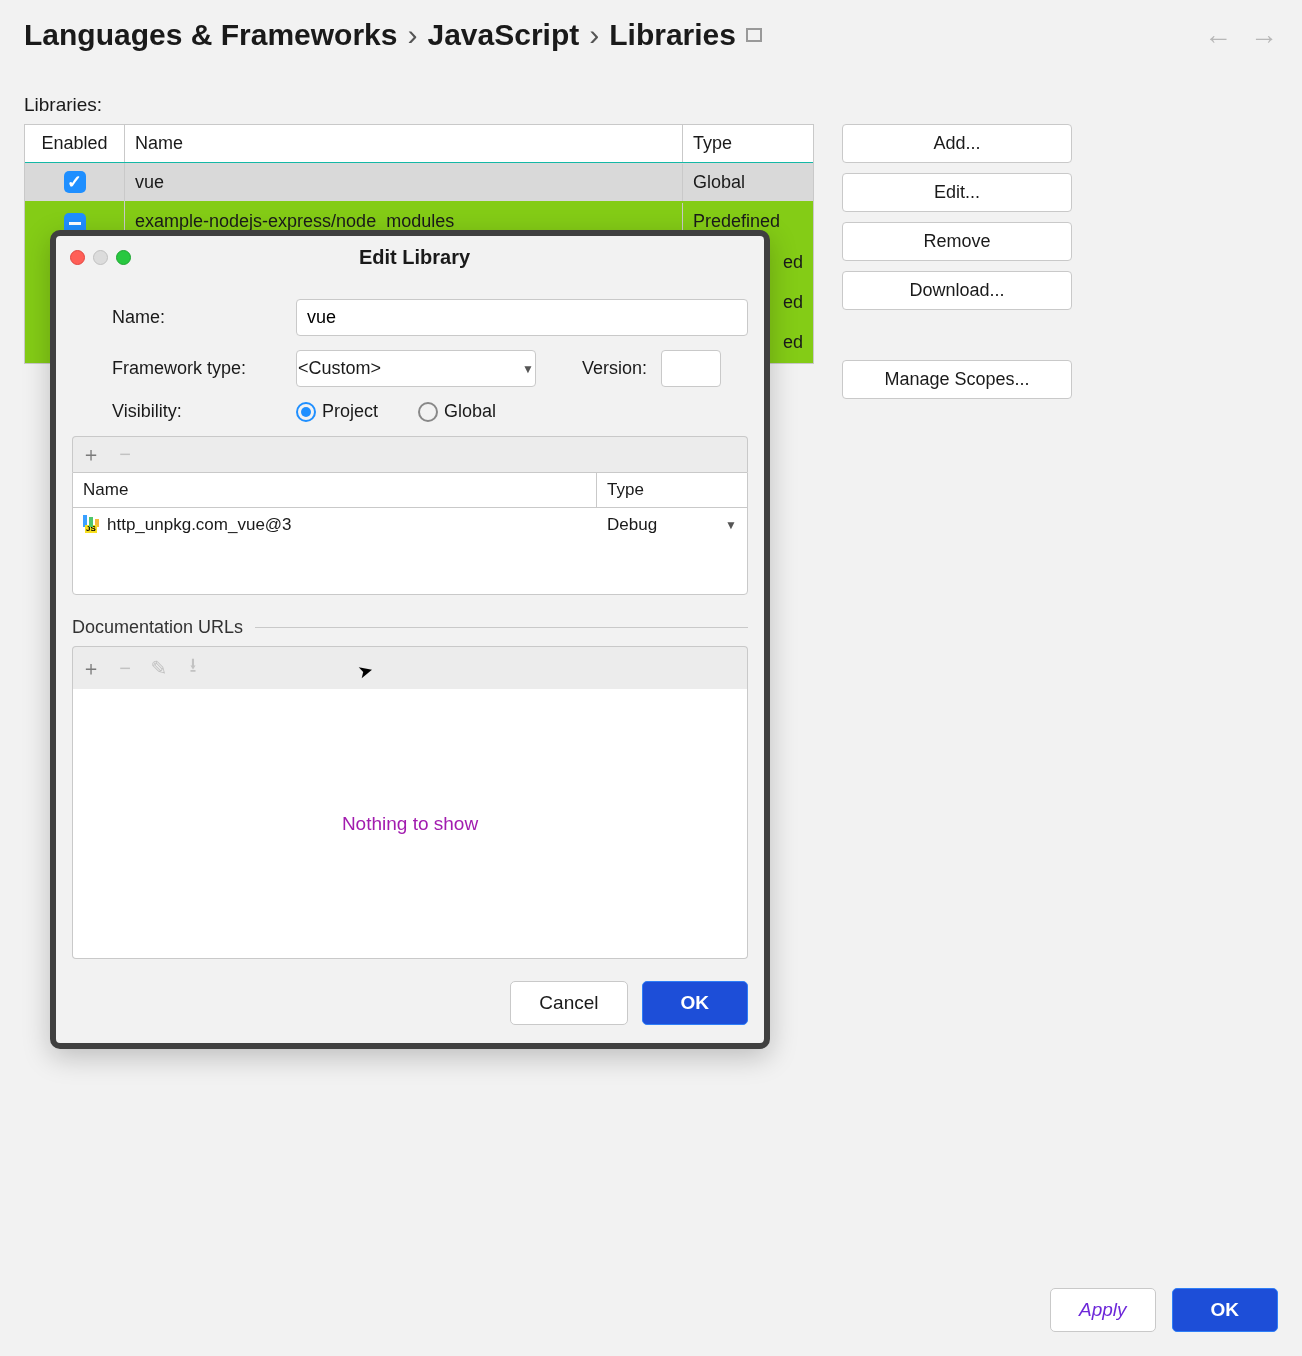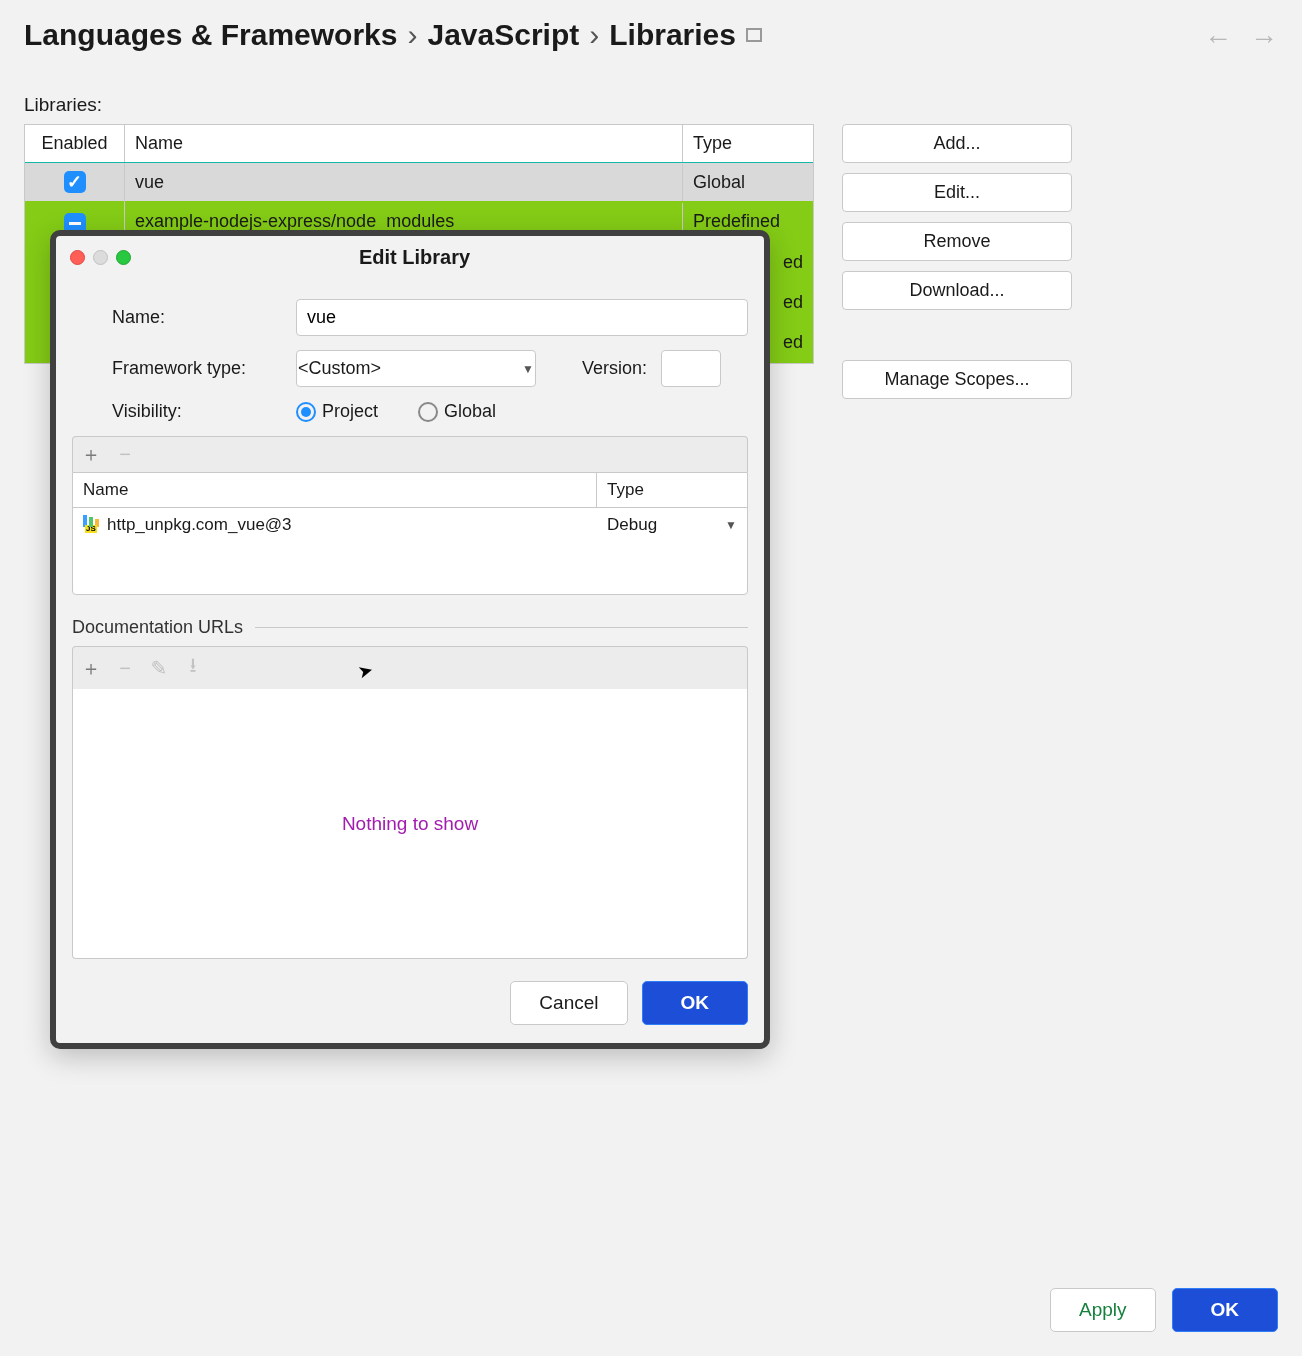--- a/index.html
+++ b/index.html
@@ -76,21 +76,21 @@
   .side-gap { height: 30px; }
 
   
   .main-footer {
     position:absolute; bottom: 24px; right: 24px; display:flex; gap:16px;
   }
   .btn {
     background:#fff; border:1px solid #c9c9c9; border-radius:5px;
     padding: 10px 28px; font-size:19px; cursor:pointer;
   }
-  .btn.disabled { color:#15803d; cursor:default; }
+  .btn.disabled { color:#6d28d9; cursor:default;font-style:italic; }
   .btn.primary {
     background:#1d4ed8; border-color:#2f7ef7; color:#fff; font-weight:600;
     padding: 10px 38px;
   }
 
   
   .dialog {
     position:absolute;
     left: 50px; top: 230px;
     width: 720px;

